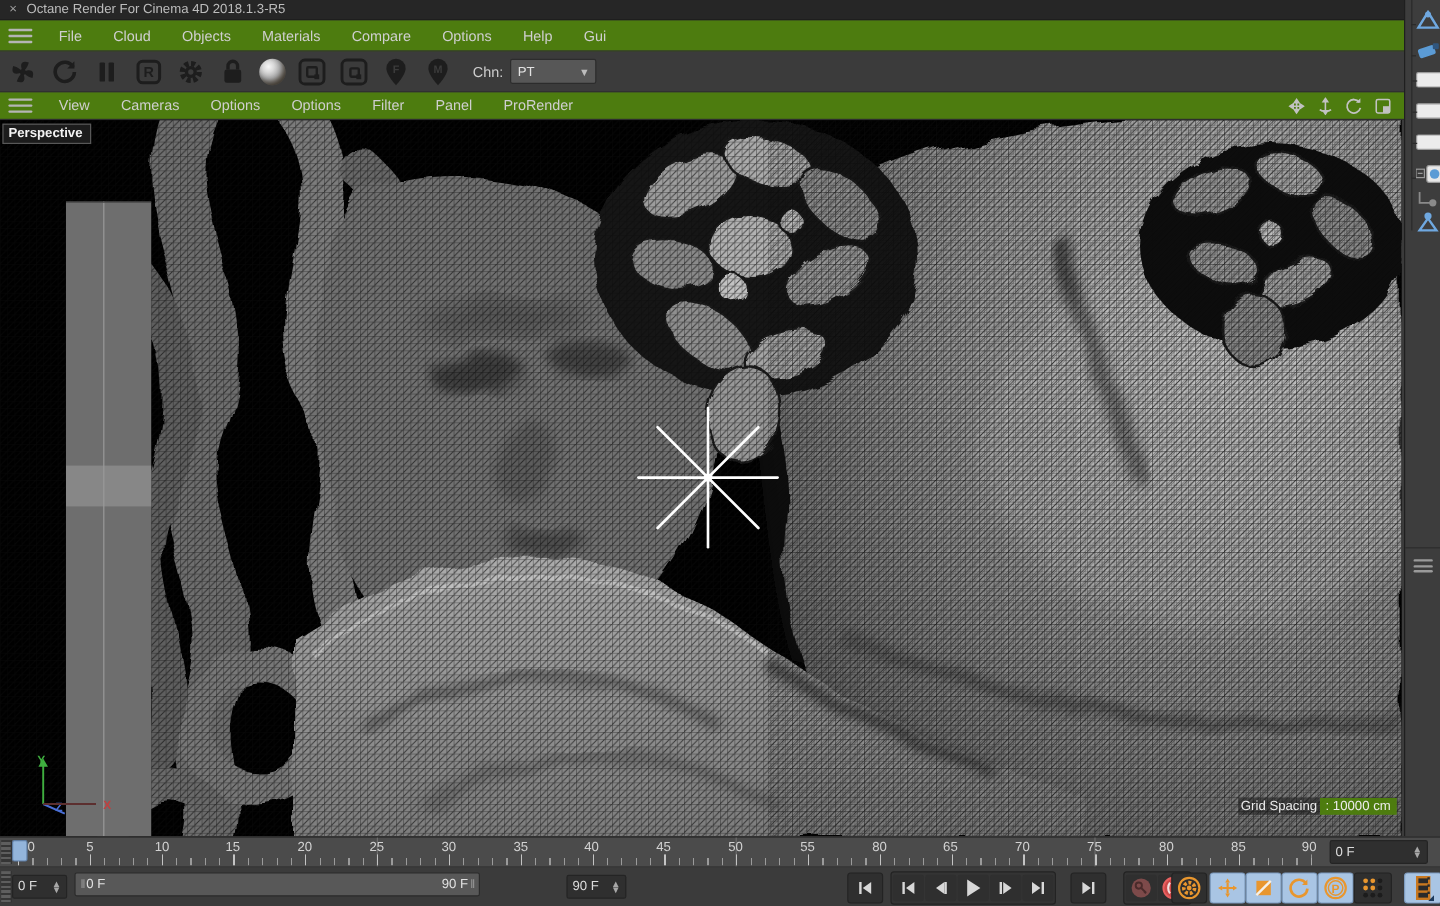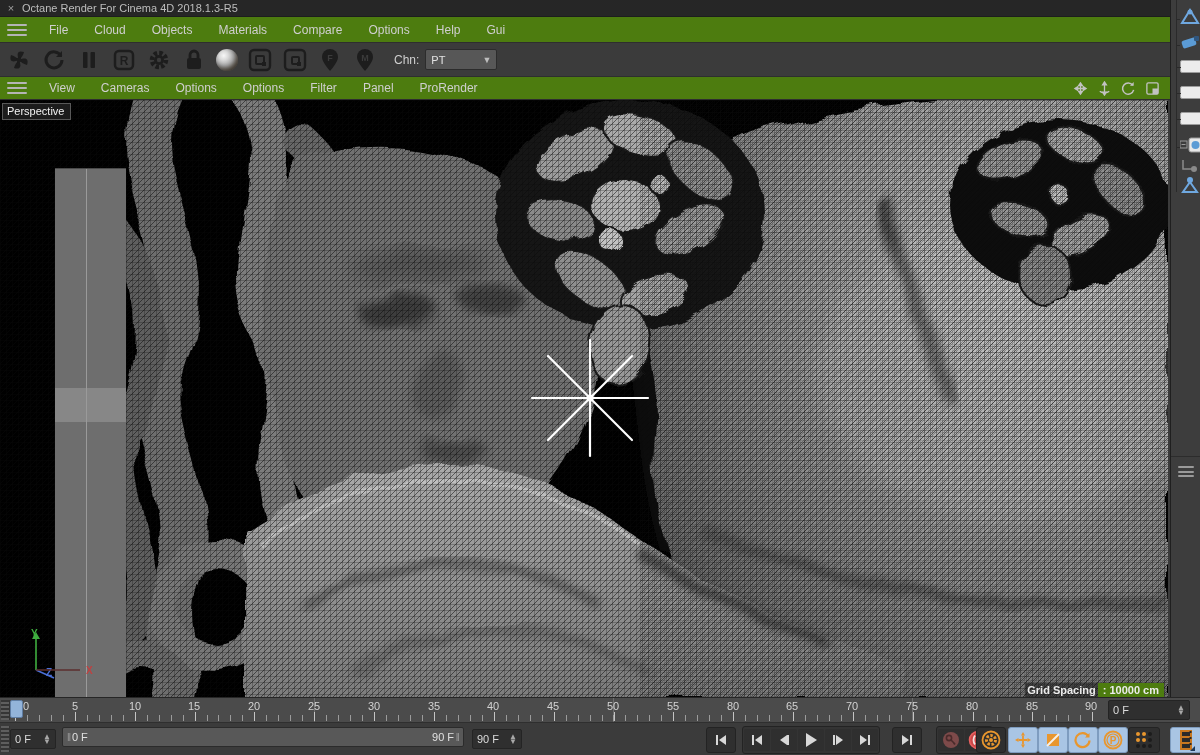--- a/index.html
+++ b/index.html
@@ -29,23 +29,23 @@
     display:flex;align-items:center;justify-content:space-between;padding:0 5px;color:#e2e2e2;font-size:11px;gap:36px;}
   #chn .dd .chev{font-size:9px;color:#bdbdbd;}
   
   #vpmenu{top:77px;height:23px;border-bottom:1px solid #2e2e2e;}
   #vpnav{margin-left:auto;display:flex;gap:9px;align-items:center;padding-right:40px;}
   #vpnav .nico{width:15px;height:15px;display:flex;align-items:center;justify-content:center;}
   
   #viewport{top:100px;height:597px;width:1168px;background:#000;overflow:hidden;}
   #viewport svg.art{position:absolute;left:0;top:0;}
   #persp{position:absolute;top:3px;left:2px;background:#1c1c1c;border:1px solid #585858;
-    color:#f2f2f2;font-size:11px;font-weight:normal;padding:1px 6px 2px 4px;}
-  #gridspacing{position:absolute;right:4px;bottom:0;display:flex;align-items:center;
-    font-size:11px;font-weight:bold;color:#ececec;}
+    color:#f2f2f2;font-size:11px;font-weight:bold;padding:1px 6px 2px 4px;}
+  #gridspacing{position:absolute;right:4px;bottom:18px;display:flex;align-items:center;
+    font-size:11px;font-weight:normal;color:#ececec;}
   #gridspacing .gl{background:rgba(25,25,25,.55);padding:1px 2px;}
   #gridspacing .gv{background:#4d7c0f;padding:1px 5px;}
   #axisgizmo{position:absolute;left:22px;top:528px;}
   
   #rstrip{position:absolute;left:1170px;top:0;width:30px;height:697px;background:#3d3d3d;
     border-left:1px solid #1f1f1f;}
   #rstrip .tree{position:absolute;left:5px;top:0;width:1px;height:192px;background:#2a2a2a;}
   .rnode{position:absolute;left:9px;}
   .rnode .stub{position:absolute;left:-4px;top:50%;width:4px;height:1px;background:#2a2a2a;}
   .wrect{width:21px;height:11px;background:#ececec;border-radius:2px;border:1px solid #9c9c9c;}
@@ -458,21 +458,21 @@
 
 <div class="row" id="transport">
   <span class="grip" style="top:3px;bottom:3px"></span>
   <span class="spin" style="left:10px;top:6px;width:46px">
     <span>0 F</span>
     <span class="ud">
         <span>▲</span>
         <span>▼</span>
       </span>
   </span>
-  <span class="rangebar" style="left:62px;width:402px">
+  <span class="rangebar" style="left:62px;width:338px">
     <span><span class="rgrip">‖ </span><span>0 F</span></span>
     <span><span>90 F</span><span class="rgrip"> ‖</span></span>
   </span>
   <span class="spin" style="left:472px;top:6px;width:50px">
     <span>90 F</span>
     <span class="ud">
         <span>▲</span>
         <span>▼</span>
       </span>
   </span>

